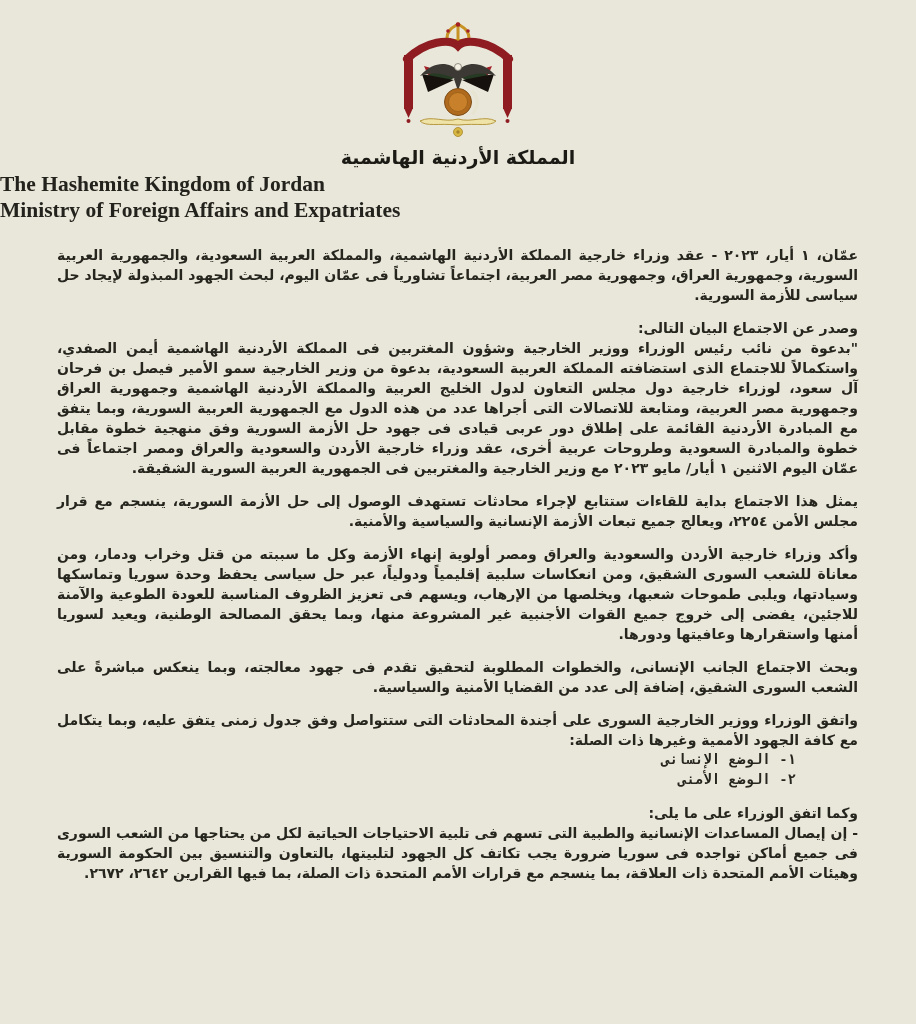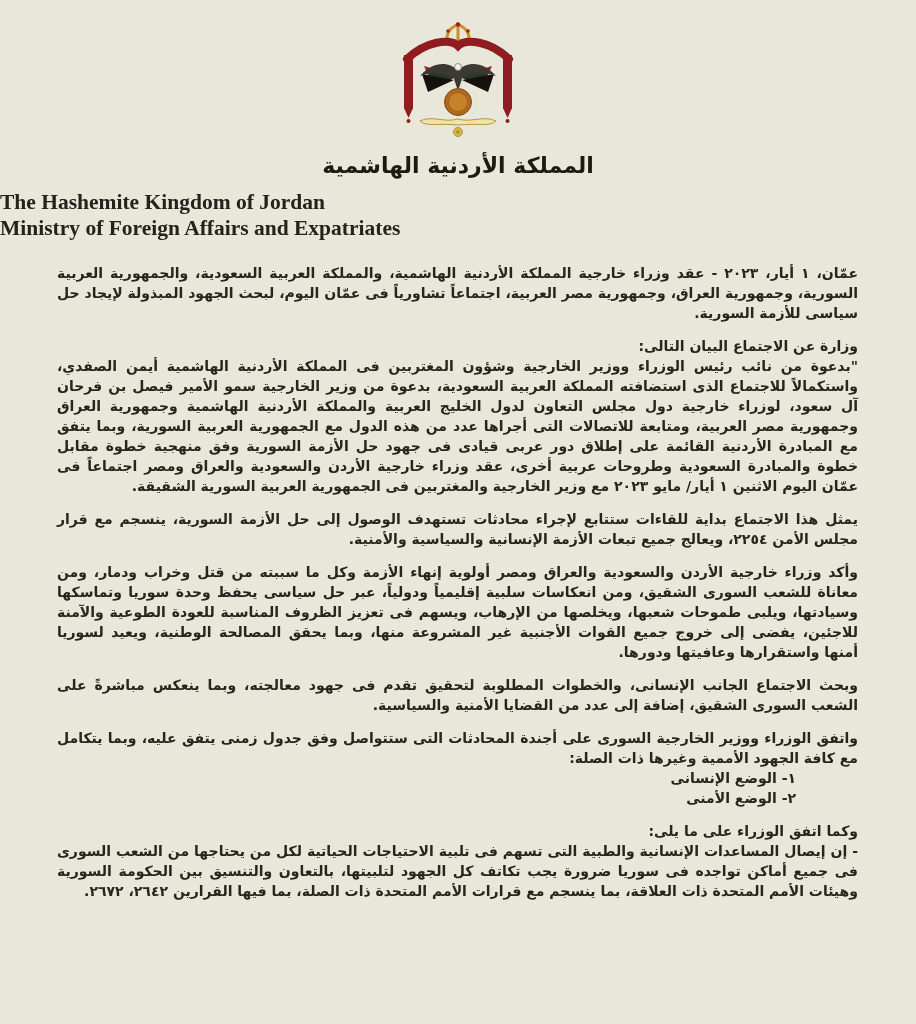--- a/index.html
+++ b/index.html
@@ -10,25 +10,25 @@
     overflow:hidden;
     font-family:"DejaVu Sans", sans-serif;
     color:#26251e;
     box-sizing:border-box;
   }
   .emblem-wrap { text-align:center; padding-top:22px; }
   .emblem-wrap svg { display:inline-block; }
   .title-ar {
     direction:rtl;
     text-align:center;
-    font-size:22px;
+    font-size:19px;
     font-weight:bold;
     line-height:1.4;
     color:#1b1a14;
-    margin:7px;
+    margin:0;
   }
   .title-en {
     font-family:Liberation Serif, serif;
     font-size:21.5px;
     font-weight:bold;
     line-height:1.22;
     color:#23221c;
     margin:0;
   }
   .doc-body {
@@ -36,21 +36,21 @@
     margin:22px 58px 0 57px;
     font-size:14px;
     font-weight:bold;
     line-height:20px;
     text-align:justify;
     text-justify:inter-word;
     color:#26251e;
   }
   .doc-body p { margin:0 0 13px 0; }
   .doc-body p.no-gap { margin-bottom:0; }
-  .agenda { margin:0 0 13px 0; }
+  .agenda { margin:0 0 13px 0;font-family:Liberation Mono, monospace; }
   .agenda-item { padding-right:62px; line-height:20px; }
 </style>
 </head>
 <body>
 
 <div class="page">
 
   <div class="emblem-wrap">
     <svg width="132" height="118" viewBox="0 0 132 118" aria-hidden="true">
 
@@ -105,21 +105,21 @@
     </svg>
   </div>
 
   <h1 class="title-ar">المملكة الأردنية الهاشمية</h1>
   <h1 class="title-en">The Hashemite Kingdom of Jordan</h1>
   <h2 class="title-en">Ministry of Foreign Affairs and Expatriates</h2>
 
   <div class="doc-body">
     <p>عمّان، ١ أيار، ٢٠٢٣ - عقد وزراء خارجية المملكة الأردنية الهاشمية، والمملكة العربية السعودية، والجمهورية العربية السورية، وجمهورية العراق، وجمهورية مصر العربية، اجتماعاً تشاورياً فى عمّان اليوم، لبحث الجهود المبذولة لإيجاد حل سياسى للأزمة السورية.</p>
 
-    <p class="no-gap">وزارة عن الاجتماع البيان التالى:</p>
+    <p class="no-gap">وصدر عن الاجتماع البيان التالى:</p>
     <p>"بدعوة من نائب رئيس الوزراء ووزير الخارجية وشؤون المغتربين فى المملكة الأردنية الهاشمية أيمن الصفدي، واستكمالاً للاجتماع الذى استضافته المملكة العربية السعودية، بدعوة من وزير الخارجية سمو الأمير فيصل بن فرحان آل سعود، لوزراء خارجية دول مجلس التعاون لدول الخليج العربية والمملكة الأردنية الهاشمية وجمهورية العراق وجمهورية مصر العربية، ومتابعة للاتصالات التى أجراها عدد من هذه الدول مع الجمهورية العربية السورية، وبما يتفق مع المبادرة الأردنية القائمة على إطلاق دور عربى قيادى فى جهود حل الأزمة السورية وفق منهجية خطوة مقابل خطوة والمبادرة السعودية وطروحات عربية أخرى، عقد وزراء خارجية الأردن والسعودية والعراق ومصر اجتماعاً فى عمّان اليوم الاثنين ١ أيار/ مايو ٢٠٢٣ مع وزير الخارجية والمغتربين فى الجمهورية العربية السورية الشقيقة.</p>
 
     <p>يمثل هذا الاجتماع بداية للقاءات ستتابع لإجراء محادثات تستهدف الوصول إلى حل الأزمة السورية، ينسجم مع قرار مجلس الأمن ٢٢٥٤، ويعالج جميع تبعات الأزمة الإنسانية والسياسية والأمنية.</p>
 
     <p>وأكد وزراء خارجية الأردن والسعودية والعراق ومصر أولوية إنهاء الأزمة وكل ما سببته من قتل وخراب ودمار، ومن معاناة للشعب السورى الشقيق، ومن انعكاسات سلبية إقليمياً ودولياً، عبر حل سياسى يحفظ وحدة سوريا وتماسكها وسيادتها، ويلبى طموحات شعبها، ويخلصها من الإرهاب، ويسهم فى تعزيز الظروف المناسبة للعودة الطوعية والآمنة للاجئين، يفضى إلى خروج جميع القوات الأجنبية غير المشروعة منها، وبما يحقق المصالحة الوطنية، ويعيد لسوريا أمنها واستقرارها وعافيتها ودورها.</p>
 
     <p>وبحث الاجتماع الجانب الإنسانى، والخطوات المطلوبة لتحقيق تقدم فى جهود معالجته، وبما ينعكس مباشرةً على الشعب السورى الشقيق، إضافة إلى عدد من القضايا الأمنية والسياسية.</p>
 
     <p class="no-gap">واتفق الوزراء ووزير الخارجية السورى على أجندة المحادثات التى ستتواصل وفق جدول زمنى يتفق عليه، وبما يتكامل مع كافة الجهود الأممية وغيرها ذات الصلة:</p>
     <div class="agenda">

